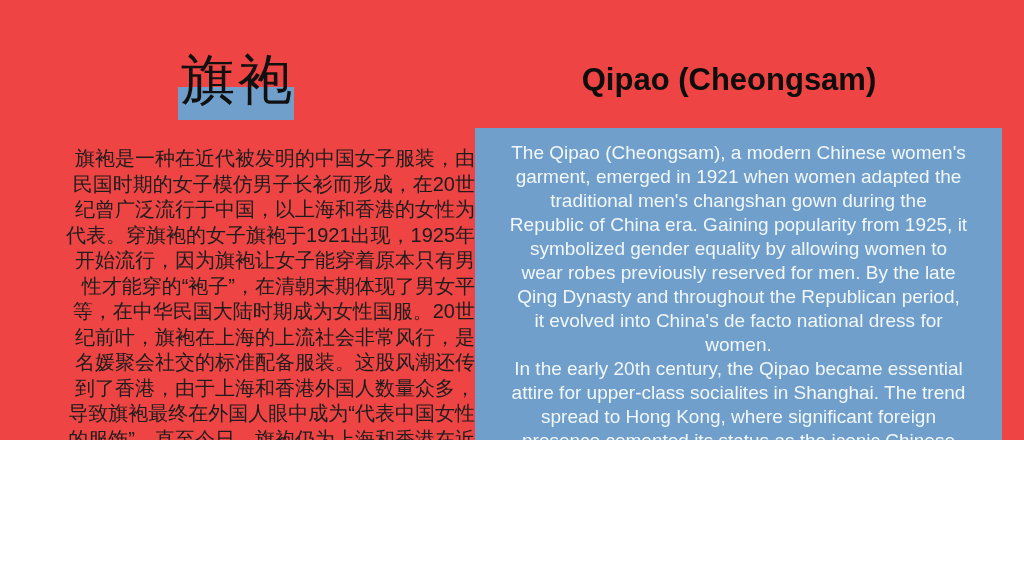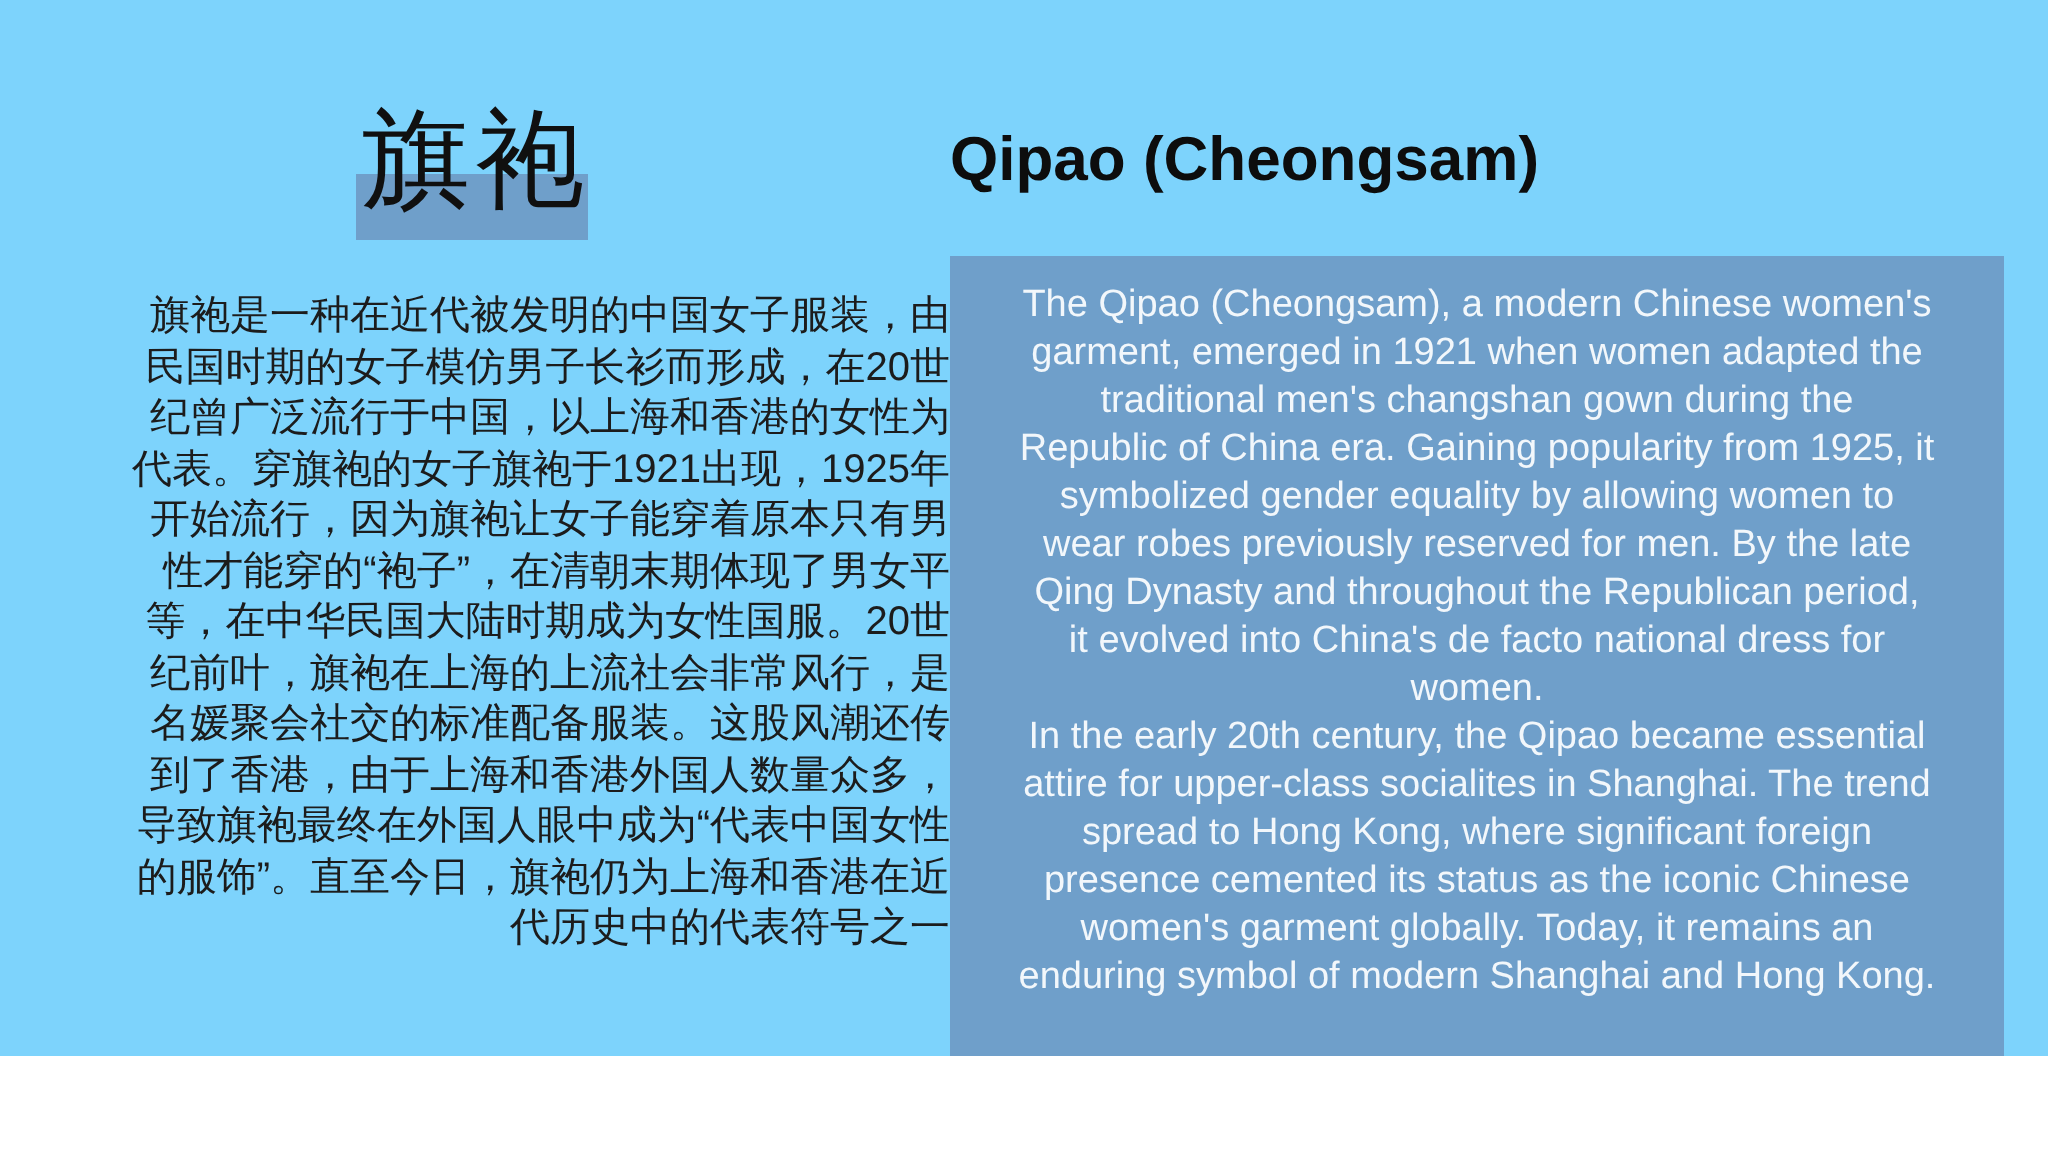--- a/index.html
+++ b/index.html
@@ -3,22 +3,22 @@
 <meta charset="utf-8">
 <style>
   html, body {
     margin: 0;
     padding: 0;
     background: #ffffff;
   }
   .canvas {
     position: relative;
     width: 1024px;
-    height: 528px;
-    background: #7dd3fc;
+    height: 440px;
+    background: #ef4444;
     overflow: hidden;
     font-family: "Liberation Sans", sans-serif;
   }
 
   
   .title-highlight {
     position: absolute;
     left: 178px;
     top: 87px;
     width: 116px;
@@ -49,21 +49,21 @@
     text-align: right;
   }
 
   
   .en-heading {
     position: absolute;
     left: 475px;
     top: 62px;
     width: 508px;
     margin: 0;
-    text-align: left;
+    text-align: center;
     font-size: 31px;
     font-weight: 700;
     color: #0d0d0d;
     letter-spacing: 0px;
   }
   .blue-box {
     position: absolute;
     left: 475px;
     top: 128px;
     width: 527px;

